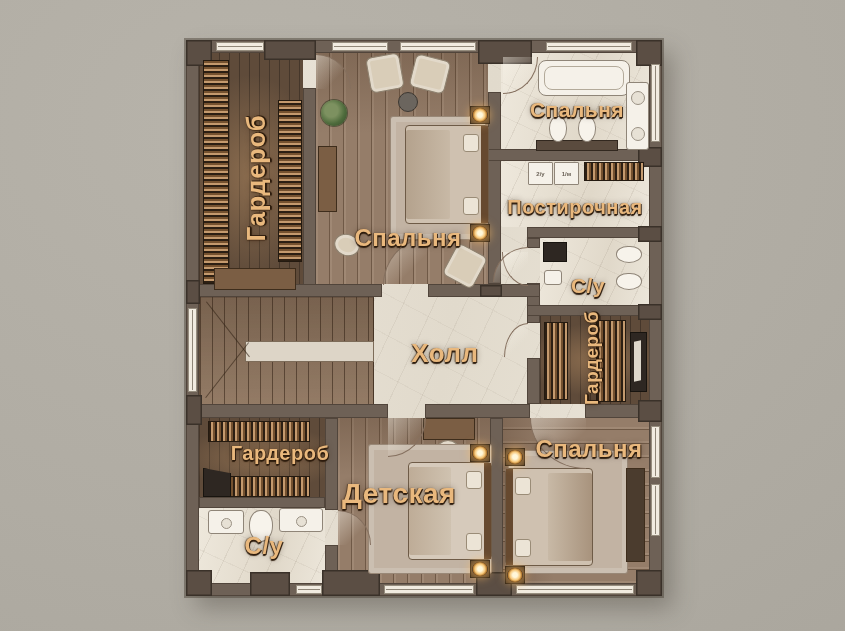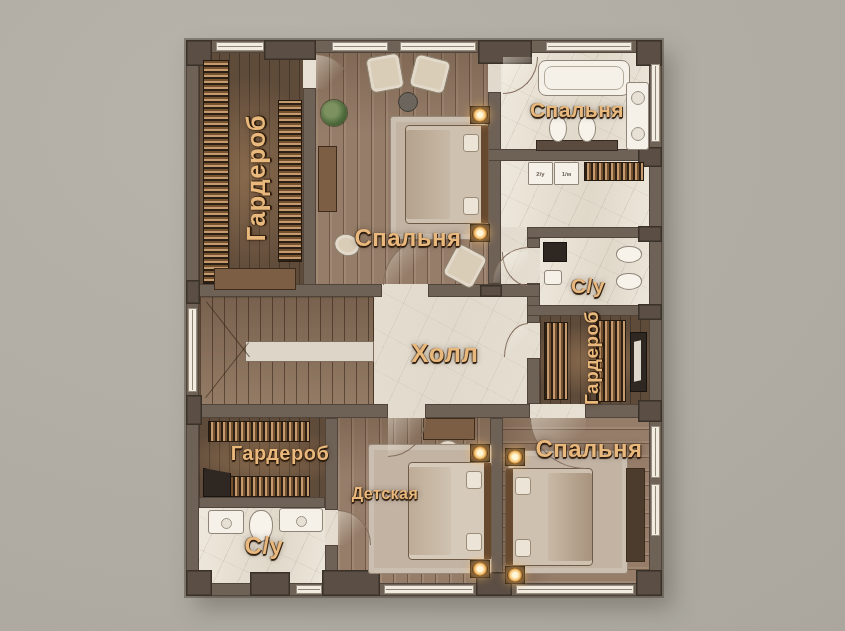--- a/index.html
+++ b/index.html
@@ -246,22 +246,23 @@
     <div class="door" style="left:316px;top:212px;width:25px;height:33px;border-left:1.5px solid #85705f;border-bottom:1.5px solid #85705f;border-radius:0 0 0 100%;"></div>
     <div class="door" style="left:307px;top:207px;width:34px;height:34px;border-top:1.5px solid #85705f;border-left:1.5px solid #85705f;border-radius:100% 0 0 0;"></div>
     <div class="door" style="left:318px;top:283px;width:23px;height:33px;border-top:1.5px solid #85705f;border-left:1.5px solid #85705f;border-radius:100% 0 0 0;"></div>
     <div class="door" style="left:202px;top:378px;width:37px;height:38px;border-right:1.5px solid #85705f;border-bottom:1.5px solid #85705f;border-radius:0 0 100% 0;"></div>
     <div class="door" style="left:344px;top:378px;width:55px;height:50px;border-left:1.5px solid #85705f;border-bottom:1.5px solid #85705f;border-radius:0 0 0 100%;"></div>
     <div class="door" style="left:152px;top:470px;width:32px;height:34px;border-top:1.5px solid #85705f;border-right:1.5px solid #85705f;border-radius:0 100% 0 0;"></div>
 
     <div class="room-label vert" style="left:70px;top:138px;font-size:26px;">Гардероб</div>
     <div class="room-label" style="left:222px;top:198px;font-size:24px;">Спальня</div>
     <div class="room-label" style="left:391px;top:70px;font-size:21px;">Спальня</div>
+    <div class="room-label" style="left:389px;top:167px;font-size:20px;">Постирочная</div>
     <div class="room-label" style="left:402px;top:246px;font-size:21px;">С/у</div>
     <div class="room-label vert" style="left:406px;top:318px;font-size:19px;">Гардероб</div>
     <div class="room-label" style="left:259px;top:313px;font-size:26px;">Холл</div>
     <div class="room-label" style="left:94px;top:413px;font-size:20px;">Гардероб</div>
     <div class="room-label" style="left:78px;top:506px;font-size:24px;">С/у</div>
-    <div class="room-label" style="left:199px;top:454px;font-size:16px;text-align:right;">Детская</div>
+    <div class="room-label" style="left:213px;top:454px;font-size:28px;text-align:right;">Детская</div>
     <div class="room-label" style="left:403px;top:409px;font-size:24px;">Спальня</div>
 
   </div>
 </div>
 
 </body></html>

